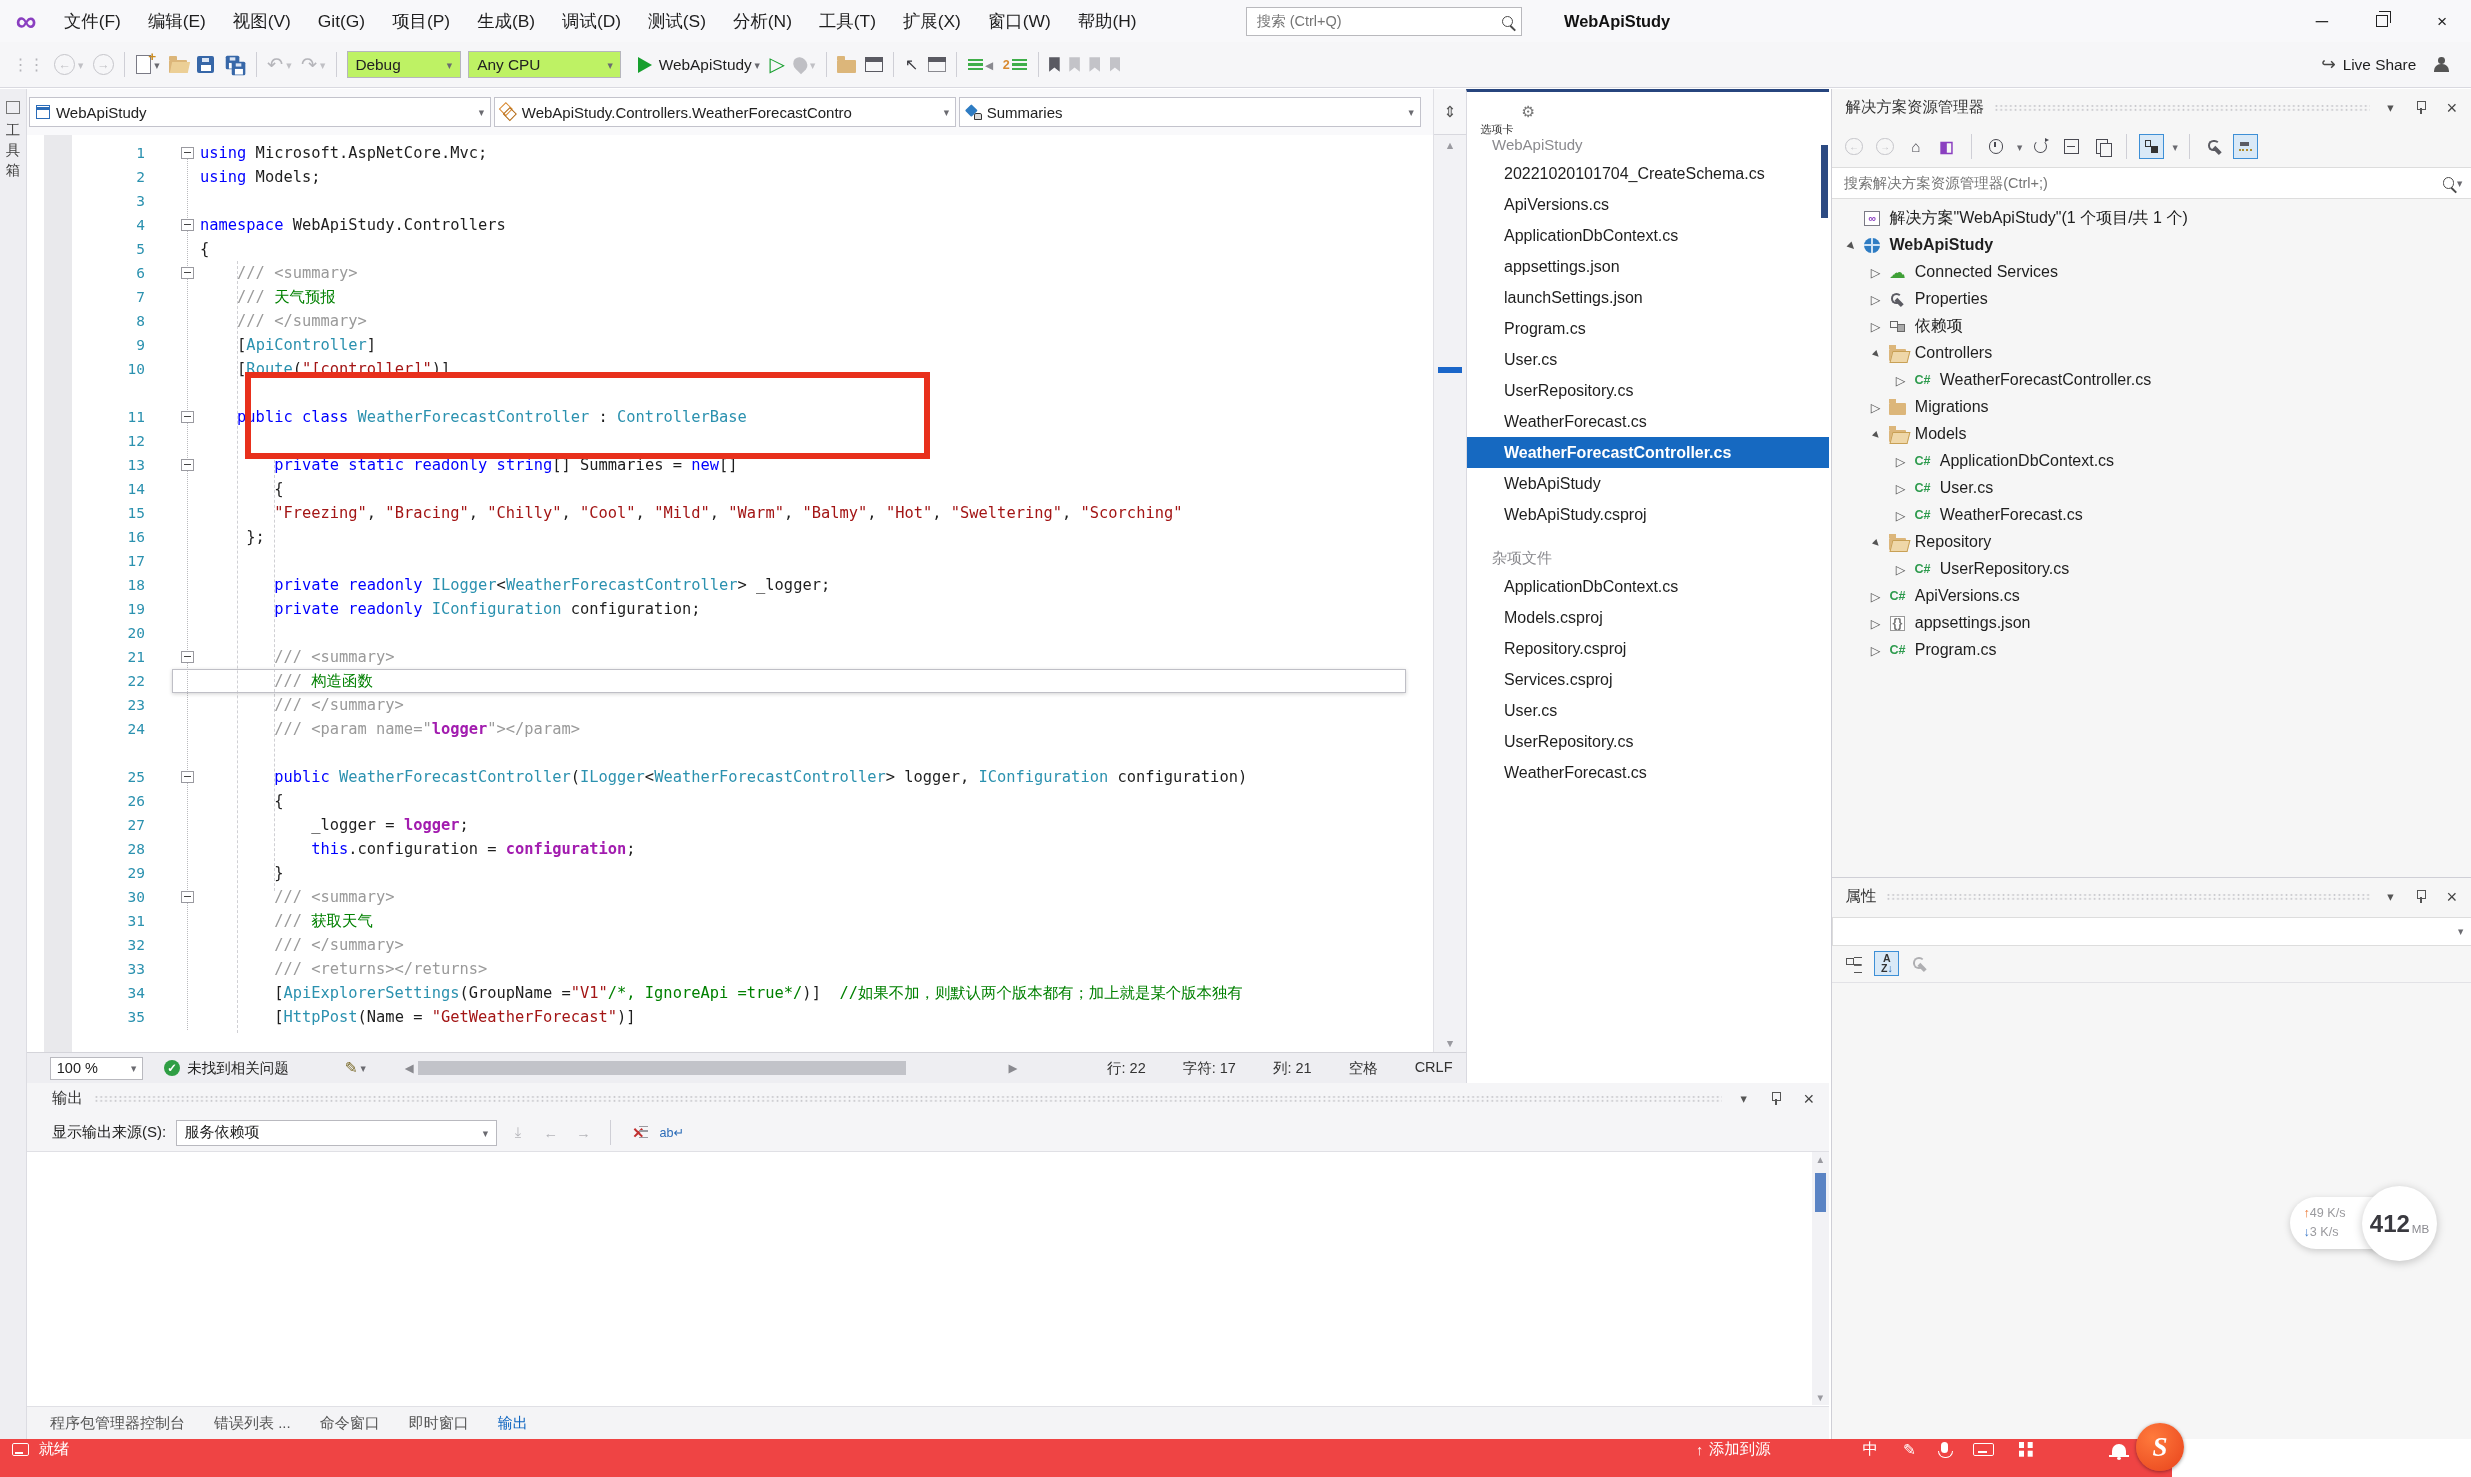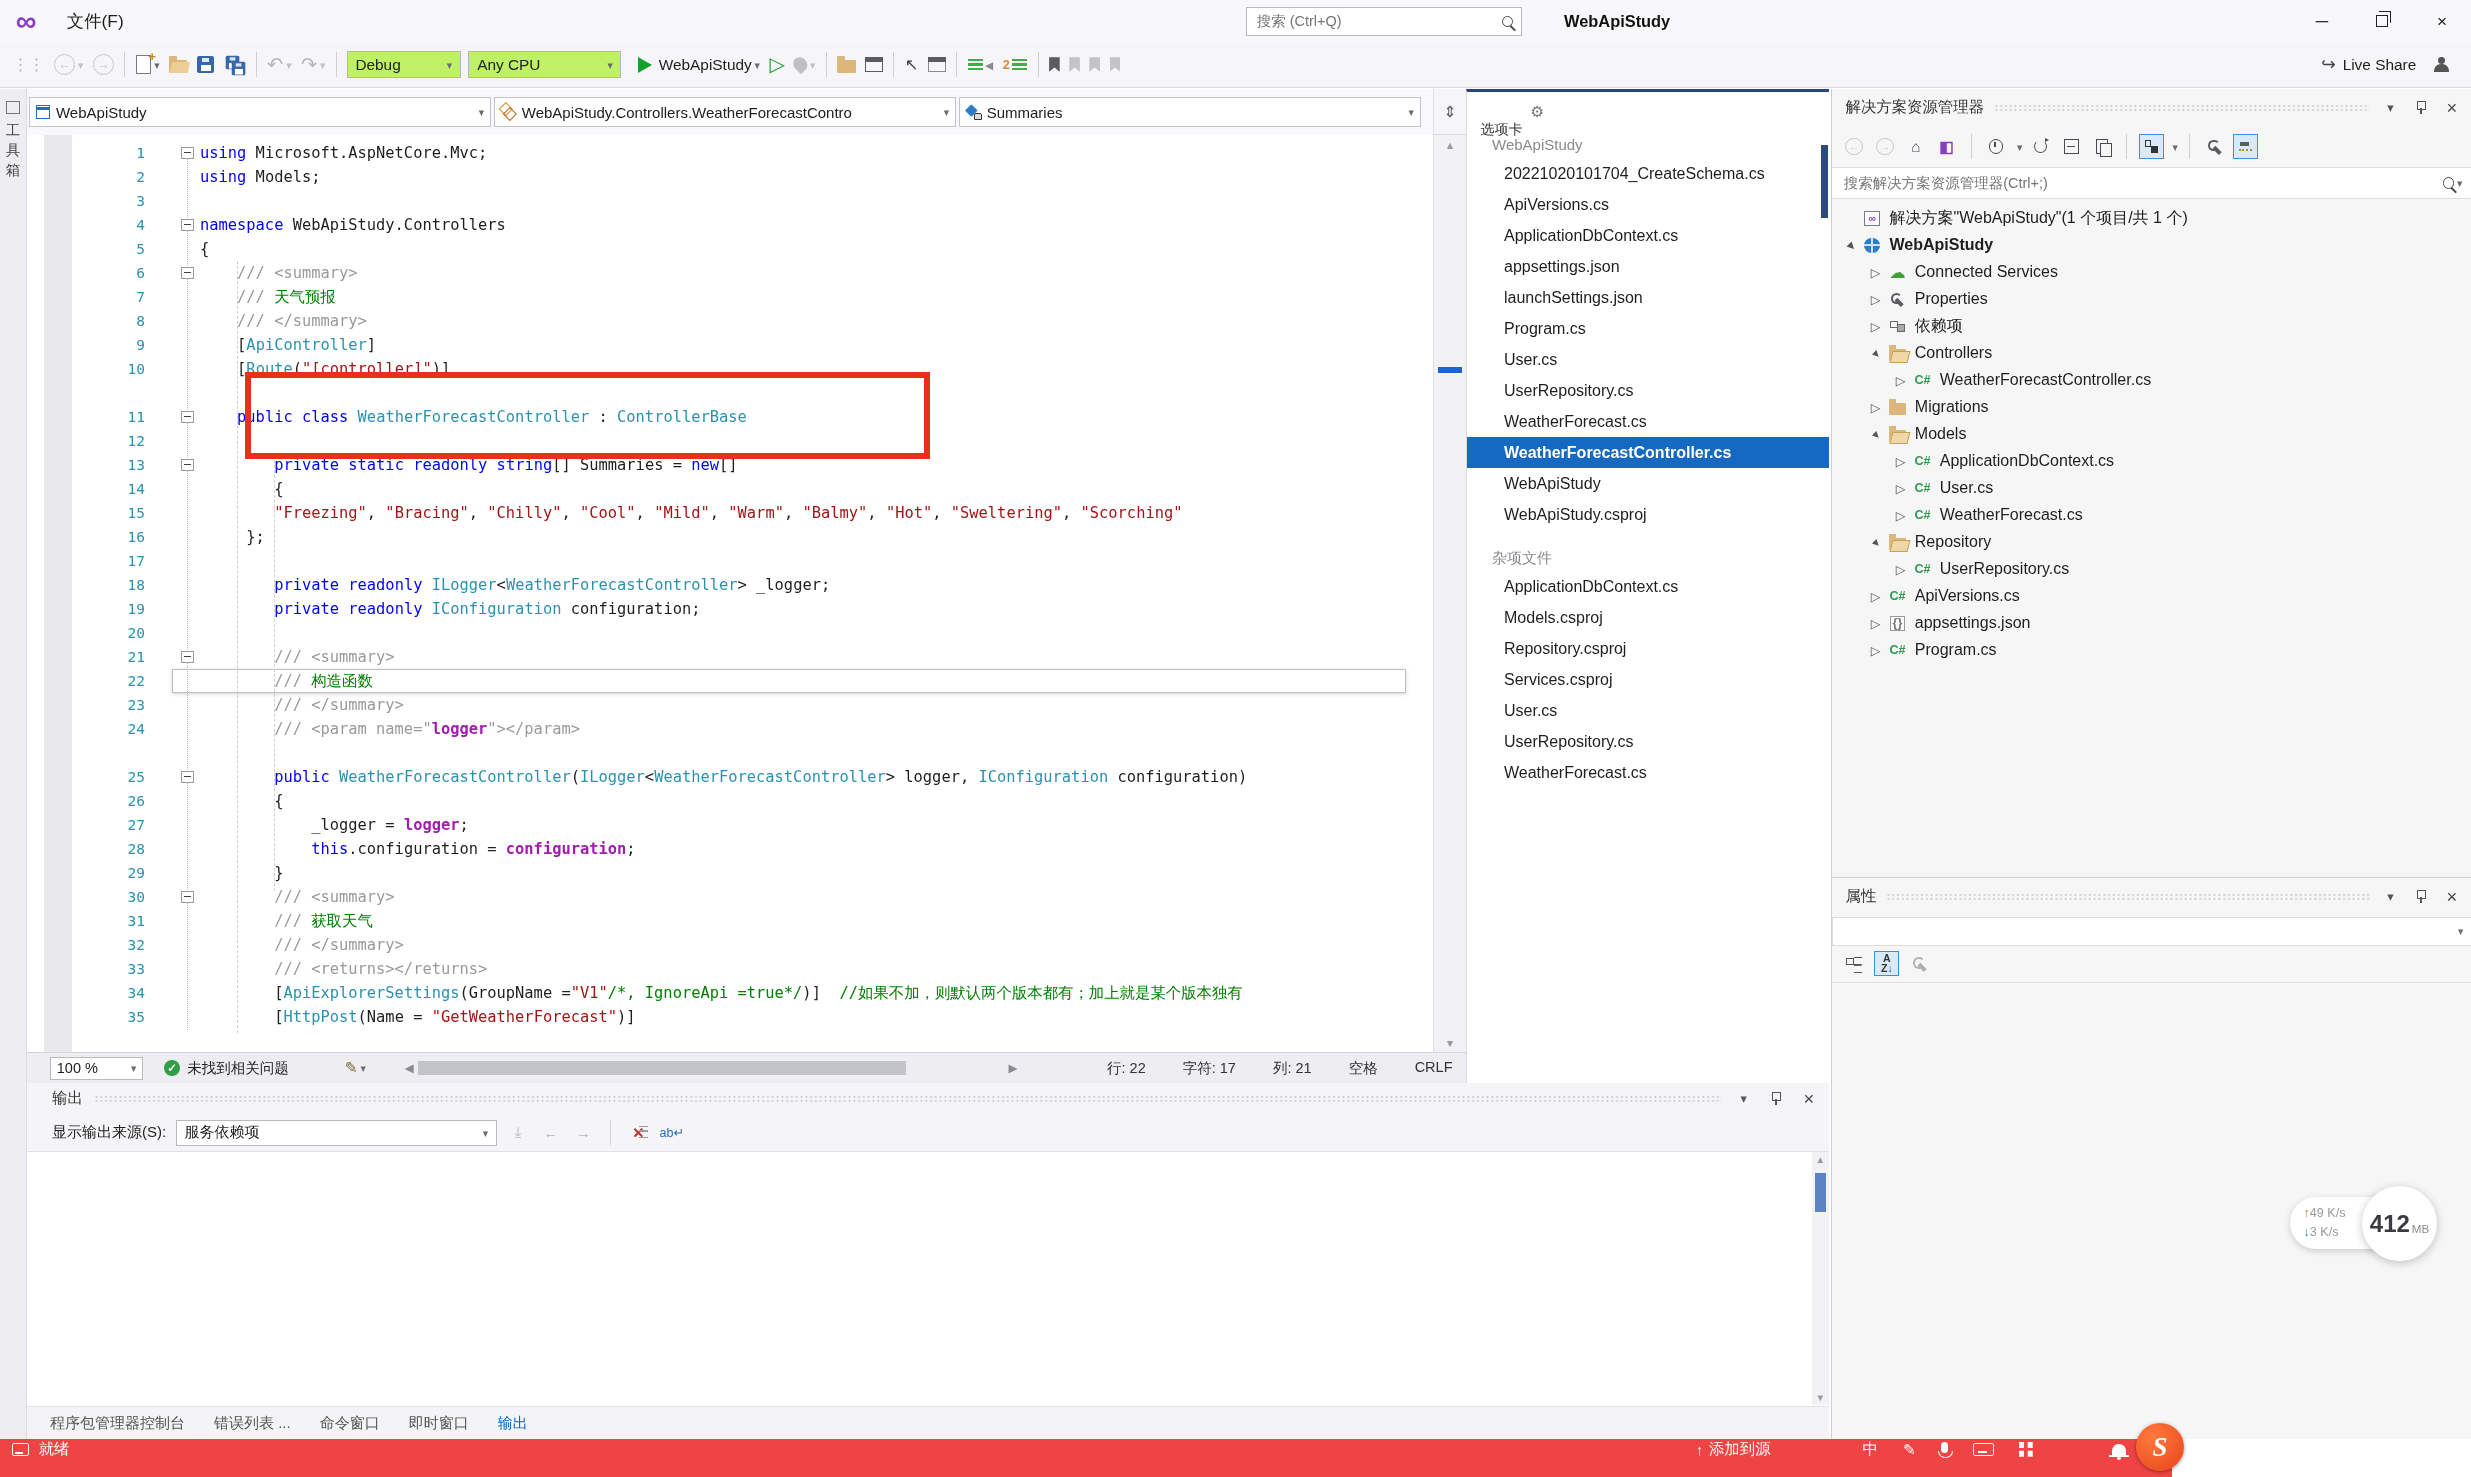--- a/index.html
+++ b/index.html
@@ -3,21 +3,21 @@
 <meta charset="utf-8">
 <style>
   html,body{margin:0;padding:0;background:#d8d8dc;}
   *{box-sizing:border-box;}
   #root{position:relative;width:2472px;height:1477px;background:#ffffff;
         font-family:"Liberation Sans",sans-serif;color:#1e1e1e;overflow:hidden;}
 
   
   .titlebar{position:absolute;left:0;top:0;width:2472px;height:42px;background:#f8f8fa;display:flex;align-items:center;}
   .vslogo{width:33px;height:33px;margin:0 7.7px 0 9.7px;color:#8a3fc0;font-size:29px;font-weight:bold;display:grid;place-items:center;}
-  .menubar{display:flex;align-items:center;height:100%;flex-direction:column;}
+  .menubar{display:flex;align-items:center;height:100%;}
   .menu-item{padding:0 13.5px;font-size:17.4px;line-height:42px;color:#1e1e1e;cursor:default;}
   .title-search{position:absolute;left:1246px;top:6.8px;width:276px;height:29px;background:#fff;border:1px solid #b9b9bd;display:flex;align-items:center;padding:0 7.7px;}
   .title-search input{border:0;outline:0;flex:1;font-size:14.5px;color:#555;background:transparent;font-family:"Liberation Sans",sans-serif;}
   .mag{position:relative;width:11.6px;height:11.6px;border:1.9px solid #4a4a4a;border-radius:50%;flex:none;}
   .mag::after{content:"";position:absolute;left:8.7px;top:8.7px;width:6.8px;height:1.9px;background:#4a4a4a;transform:rotate(45deg);transform-origin:0 0;}
   .win-title{position:absolute;left:1564px;top:0;line-height:42px;font-size:16.4px;font-weight:bold;color:#111;}
   .win-controls{position:absolute;right:0;top:0;height:42px;display:flex;}
   .win-btn{width:60px;height:42px;display:grid;place-items:center;font-size:17.4px;color:#222;}
   .restore-ic{width:11.6px;height:11.6px;border:1.9px solid #222;position:relative;}
   .restore-ic::before{content:"";position:absolute;left:1.9px;top:-4.8px;width:10.6px;height:10.6px;border:1.9px solid #222;border-left:0;border-bottom:0;}
@@ -151,21 +151,21 @@
   .out-vsb .arr.b{bottom:0;}
 
   
   .btabs{position:absolute;left:27px;top:1406px;width:1802px;height:33px;background:#f4f4f6;display:flex;align-items:center;gap:29px;padding-left:23px;border-top:1px solid #e0e0e5;}
   .btab{font-size:15px;color:#555;}
   .btab.active{color:#0c64c0;}
 
   
   .middle{position:absolute;left:1466px;top:89px;width:363px;height:994px;background:#fff;border-top:3.9px solid #27457e;border-left:1px solid #d9d9e0;}
   .mid-header{height:39px;display:flex;align-items:center;gap:7.7px;padding-left:13.5px;}
-  .mid-title{font-size:14px;color:#333;margin-top:36px;}
+  .mid-title{font-size:11px;color:#333;margin-top:36px;}
   .gear{color:#777;font-size:15.4px;}
   .mid-group-label{height:27px;line-height:27px;padding-left:25px;color:#8a8a8e;font-size:15px;}
   .mid-item{height:31px;line-height:31px;padding-left:37px;font-size:16px;color:#1e1e1e;white-space:nowrap;overflow:hidden;}
   .mid-item.selected{background:#1669c1;color:#fff;font-weight:bold;}
   .mid-gap{height:13.5px;}
   .mid-sb{position:absolute;right:1px;top:53px;width:6.8px;height:73px;background:#2c4a82;}
 
   
   .solx{position:absolute;left:1831px;top:89px;width:641px;height:788px;background:#f6f6f6;border-left:1px solid #cfcfd6;}
   .rp-header{height:37px;display:flex;align-items:center;gap:9.7px;padding:0 9.7px 0 13.5px;}

